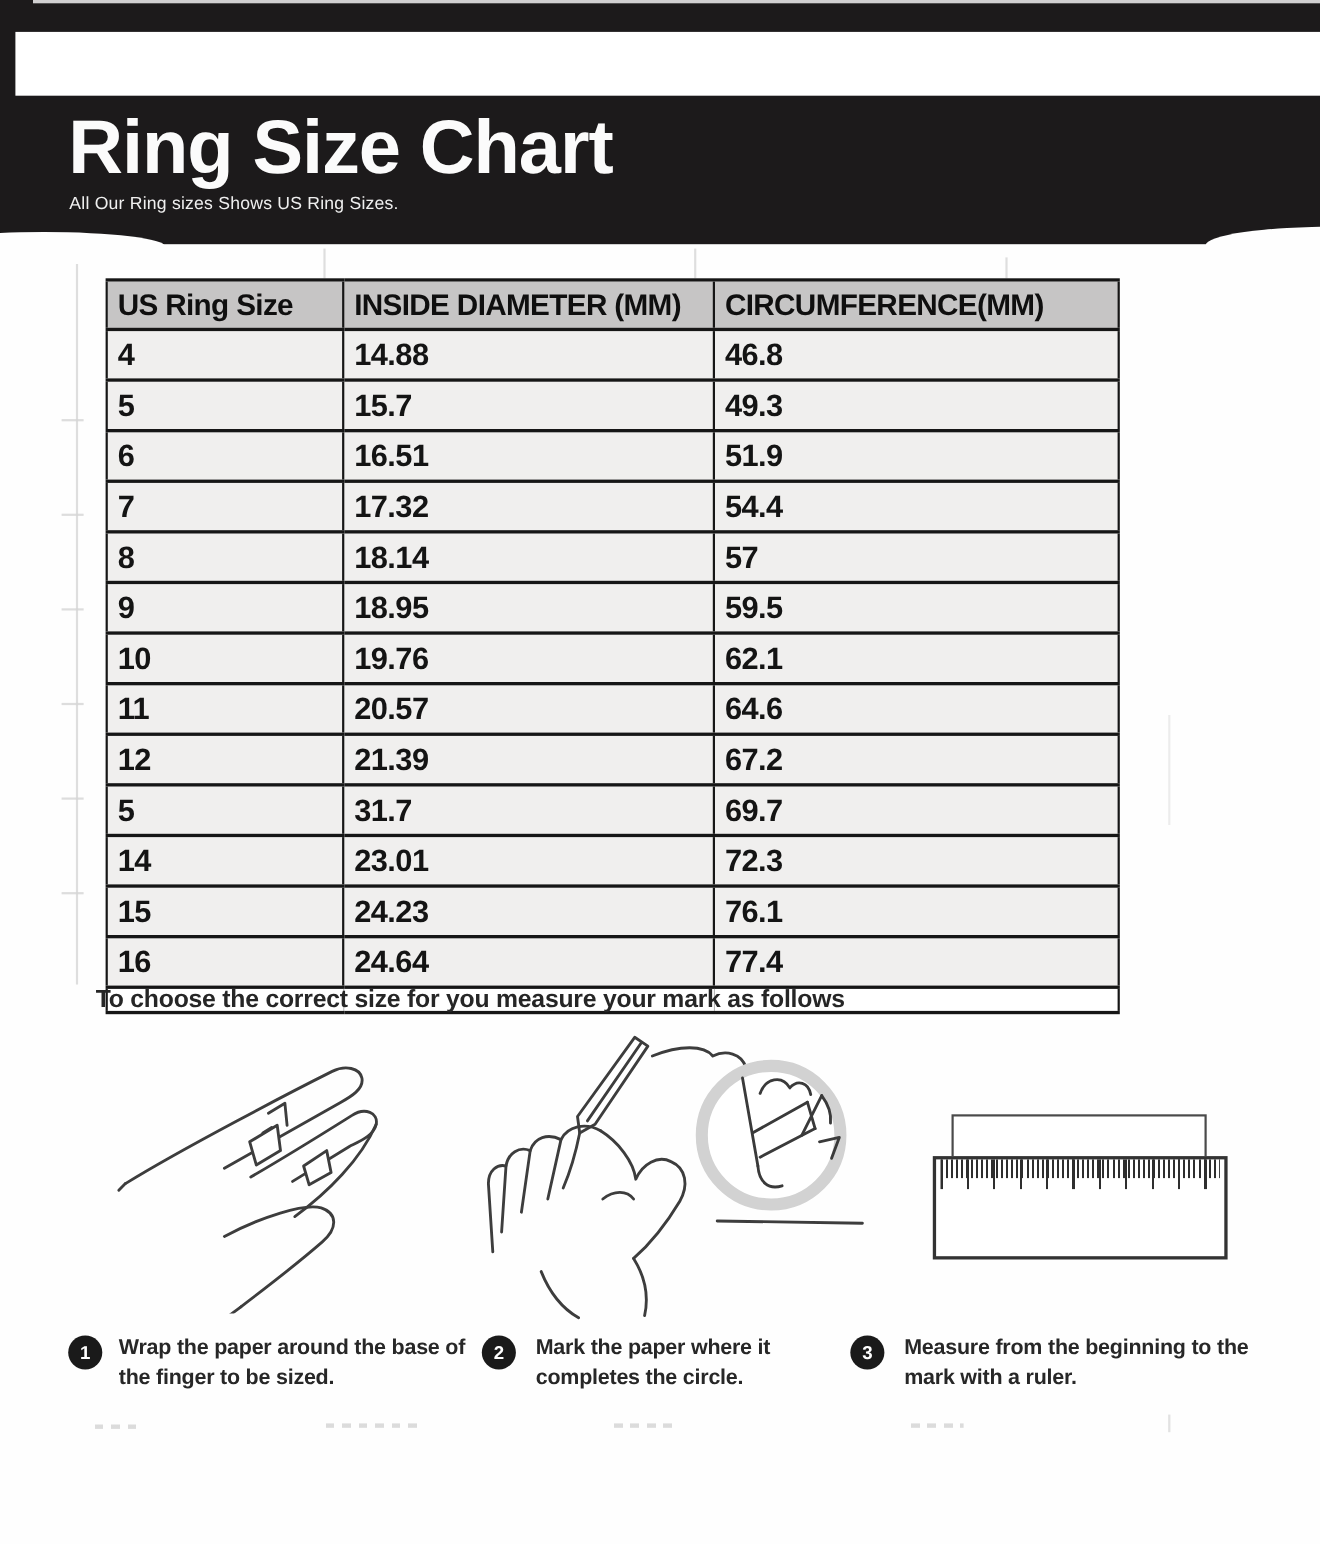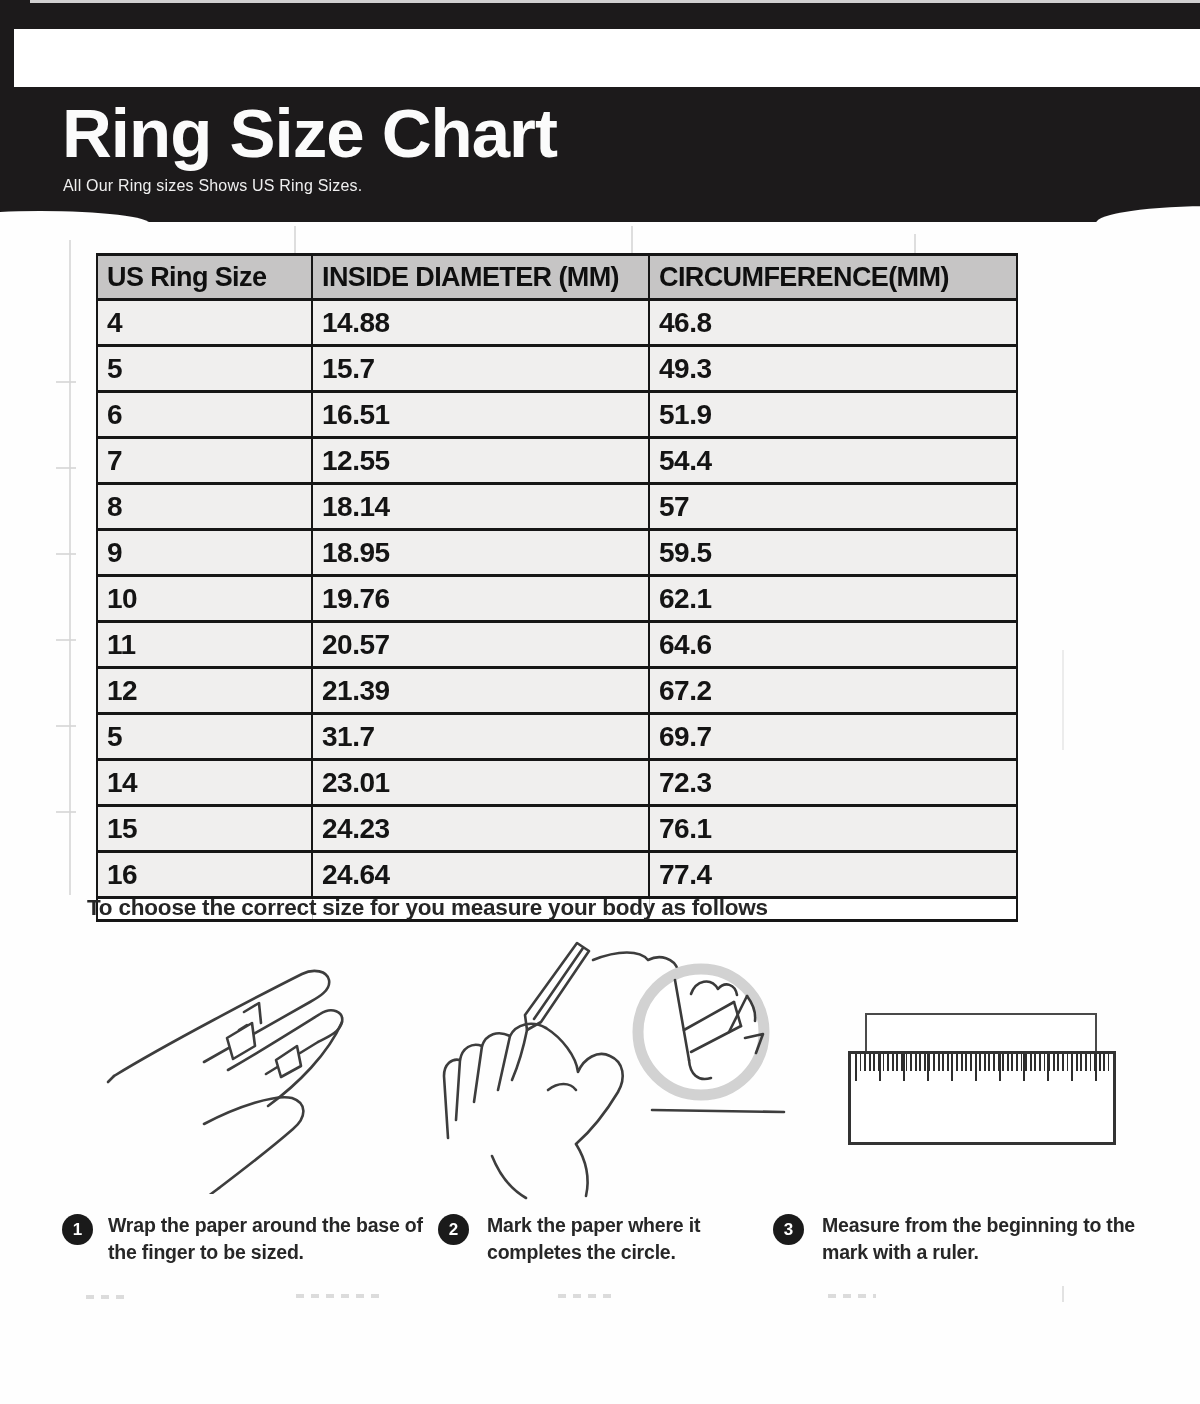--- a/index.html
+++ b/index.html
@@ -121,21 +121,21 @@
             <td>15.7</td>
             <td>49.3</td>
           </tr>
           <tr>
             <td>6</td>
             <td>16.51</td>
             <td>51.9</td>
           </tr>
           <tr>
             <td>7</td>
-            <td>12.55</td>
+            <td>17.32</td>
             <td>54.4</td>
           </tr>
           <tr>
             <td>8</td>
             <td>18.14</td>
             <td>57</td>
           </tr>
           <tr>
             <td>9</td>
             <td>18.95</td>
@@ -178,21 +178,21 @@
           </tr>
           <tr class="empty">
             <td></td>
             <td></td>
             <td></td>
           </tr>
         </tbody>
     </table>
   </div>
 
-  <p class="measure-heading">To choose the correct size for you measure your body as follows</p>
+  <p class="measure-heading">To choose the correct size for you measure your mark as follows</p>
 
   <div class="illus" style="left:106px;top:952px;">
     <svg width="252" height="242" viewBox="0 0 252 242">
       <g fill="none" stroke="#3d3d3d" stroke-width="2.6" stroke-linecap="round" stroke-linejoin="round">
         <path d="M8 124 C60 92 160 40 196 22 C208 16 221 19 223 28 C225 38 213 45 204 50 L98 110"></path>
         <path d="M122 118 C160 96 198 72 214 62 C226 54 238 60 236 70 C234 80 222 85 212 90 L160 122"></path>
         <path d="M236 70 C222 102 192 132 162 154"></path>
         <path d="M98 172 C132 154 170 142 186 146 C201 151 201 165 187 177 C163 198 138 217 113 236"></path>
         <path d="M113 236 L101 245 L22 244"></path>
         <path d="M8 124 L2 130"></path>

